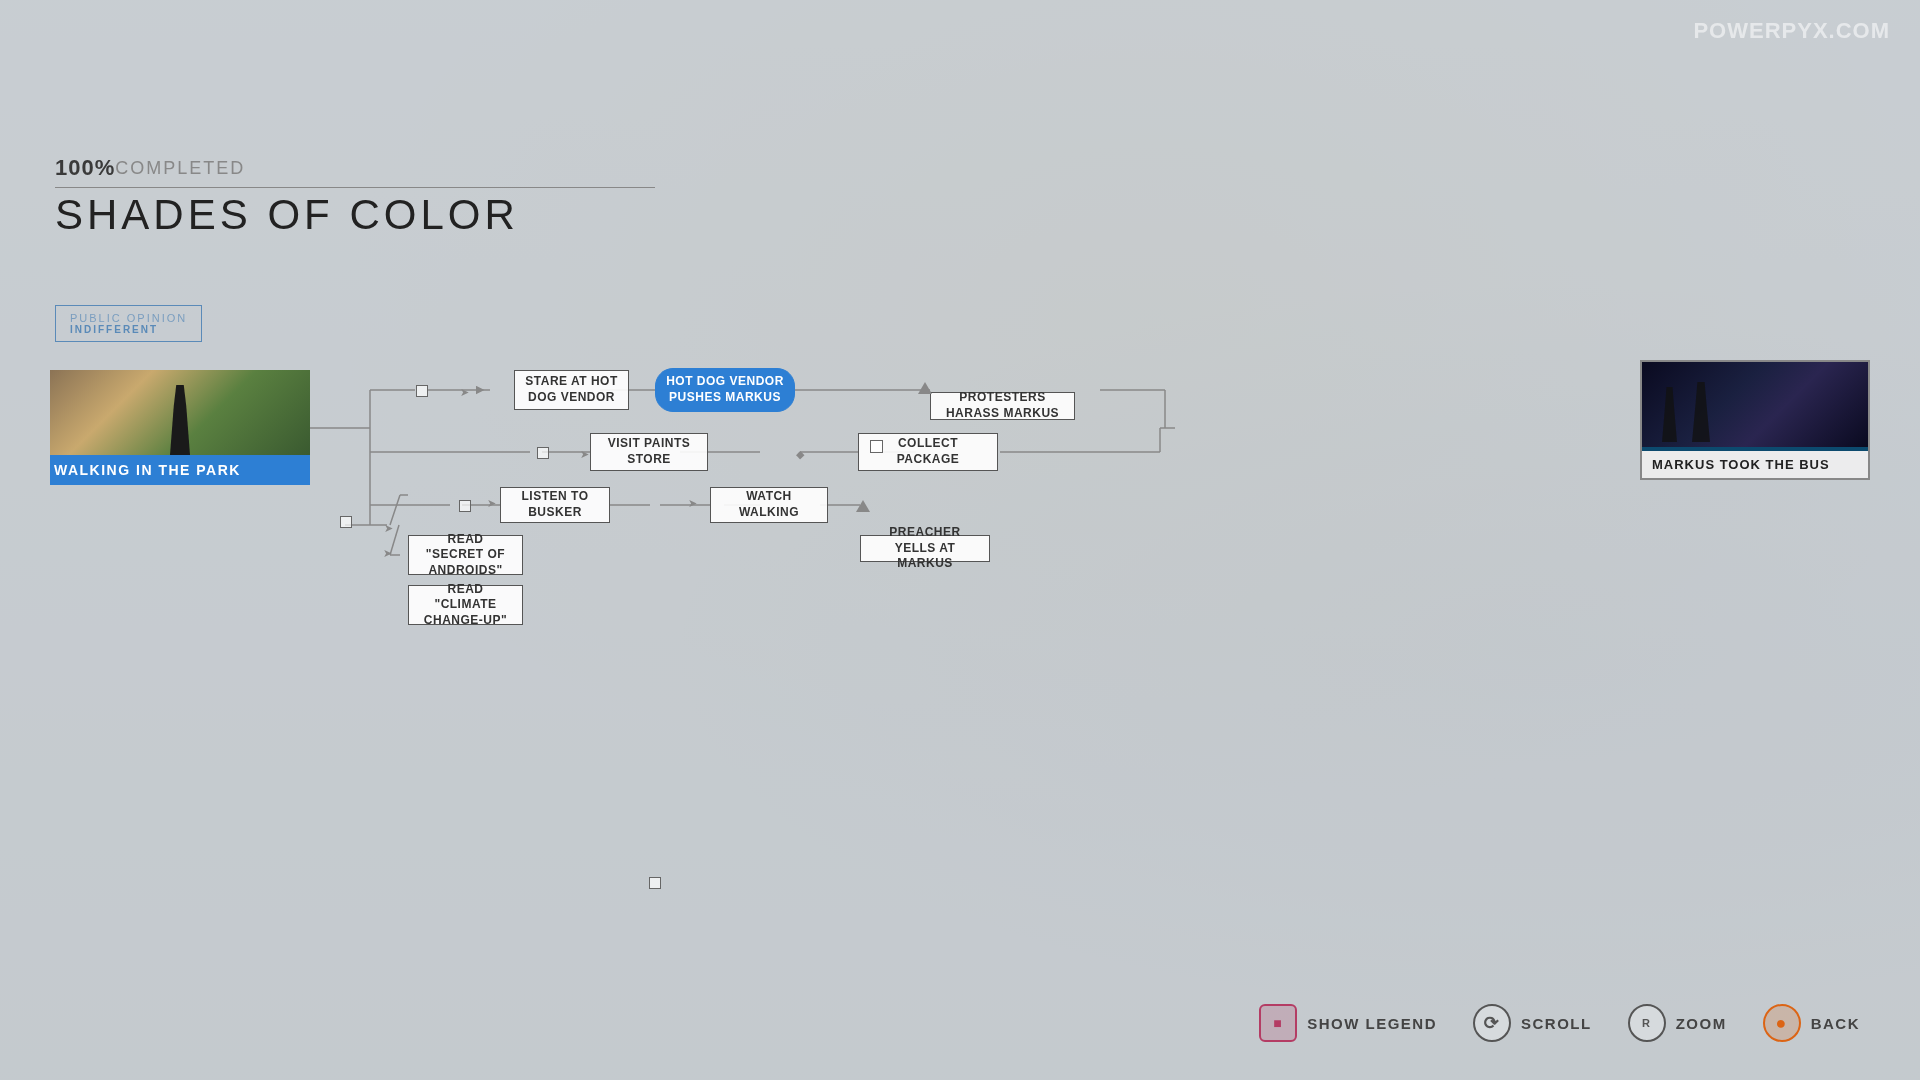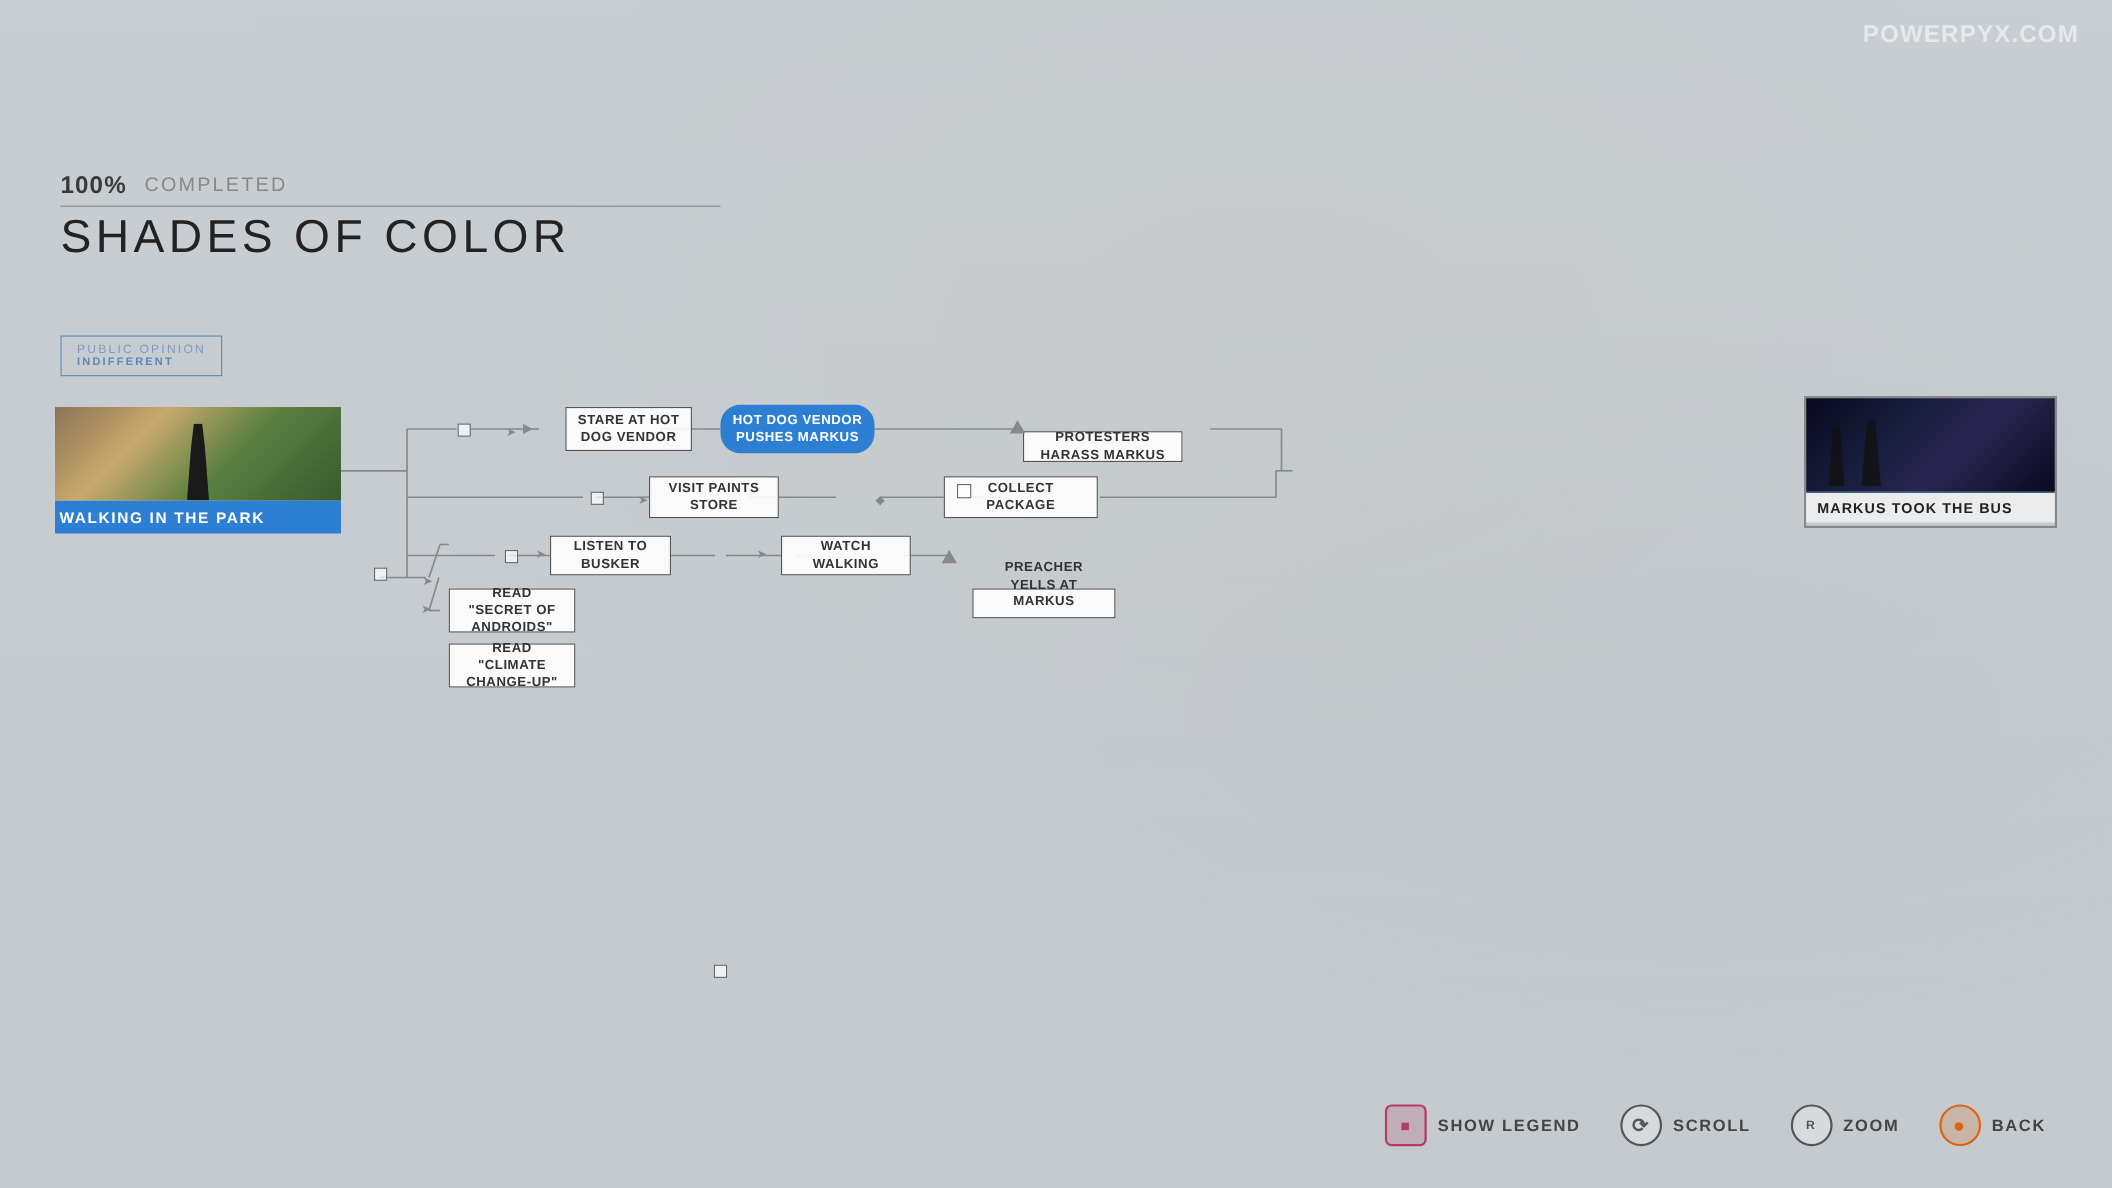--- a/index.html
+++ b/index.html
@@ -53,21 +53,21 @@
     
     .header {
       position: absolute;
       top: 155px;
       left: 55px;
     }
 
     .completion-line {
       display: flex;
       align-items: center;
-      gap: 16px;
+      gap: 0;
       margin-bottom: 6px;
     }
 
     .completion-pct {
       color: #3a3a3a;
       font-size: 22px;
       font-weight: bold;
       letter-spacing: 1px;
     }
 
@@ -226,21 +226,21 @@
     }
 
     .end-card-label {
       background: rgba(240,240,240,0.9);
       color: #222;
       font-size: 13px;
       font-weight: bold;
       letter-spacing: 1px;
       padding: 6px 10px;
       width: 100%;
-      border-top: 1px solid #0c4a6e;
+      border-top: 4px solid #0c4a6e;
     }
 
     
     .bottom-controls {
       position: absolute;
       bottom: 38px;
       right: 60px;
       display: flex;
       align-items: center;
       gap: 36px;
@@ -396,21 +396,21 @@
     </div>
 
     <div class="node dark-outline" style="left:500px; top:147px; width:110px; height:36px;">
       <span>LISTEN TO BUSKER</span>
     </div>
 
     <div class="node dark-outline" style="left:710px; top:147px; width:118px; height:36px;">
       <span>WATCH WALKING</span>
     </div>
 
-    <div class="node dark-outline" style="left:884px; top:195px; width:130px; height:27px;align-items:flex-end;">
+    <div class="node dark-outline" style="left:860px; top:195px; width:130px; height:27px;">
       <span>PREACHER YELLS AT MARKUS</span>
     </div>
 
     <div class="node dark-outline" style="left:408px; top:195px; width:115px; height:40px;">
       <span>READ "SECRET OF ANDROIDS"</span>
     </div>
 
     <div class="node dark-outline" style="left:408px; top:245px; width:115px; height:40px;">
       <span>READ "CLIMATE CHANGE-UP"</span>
     </div>

